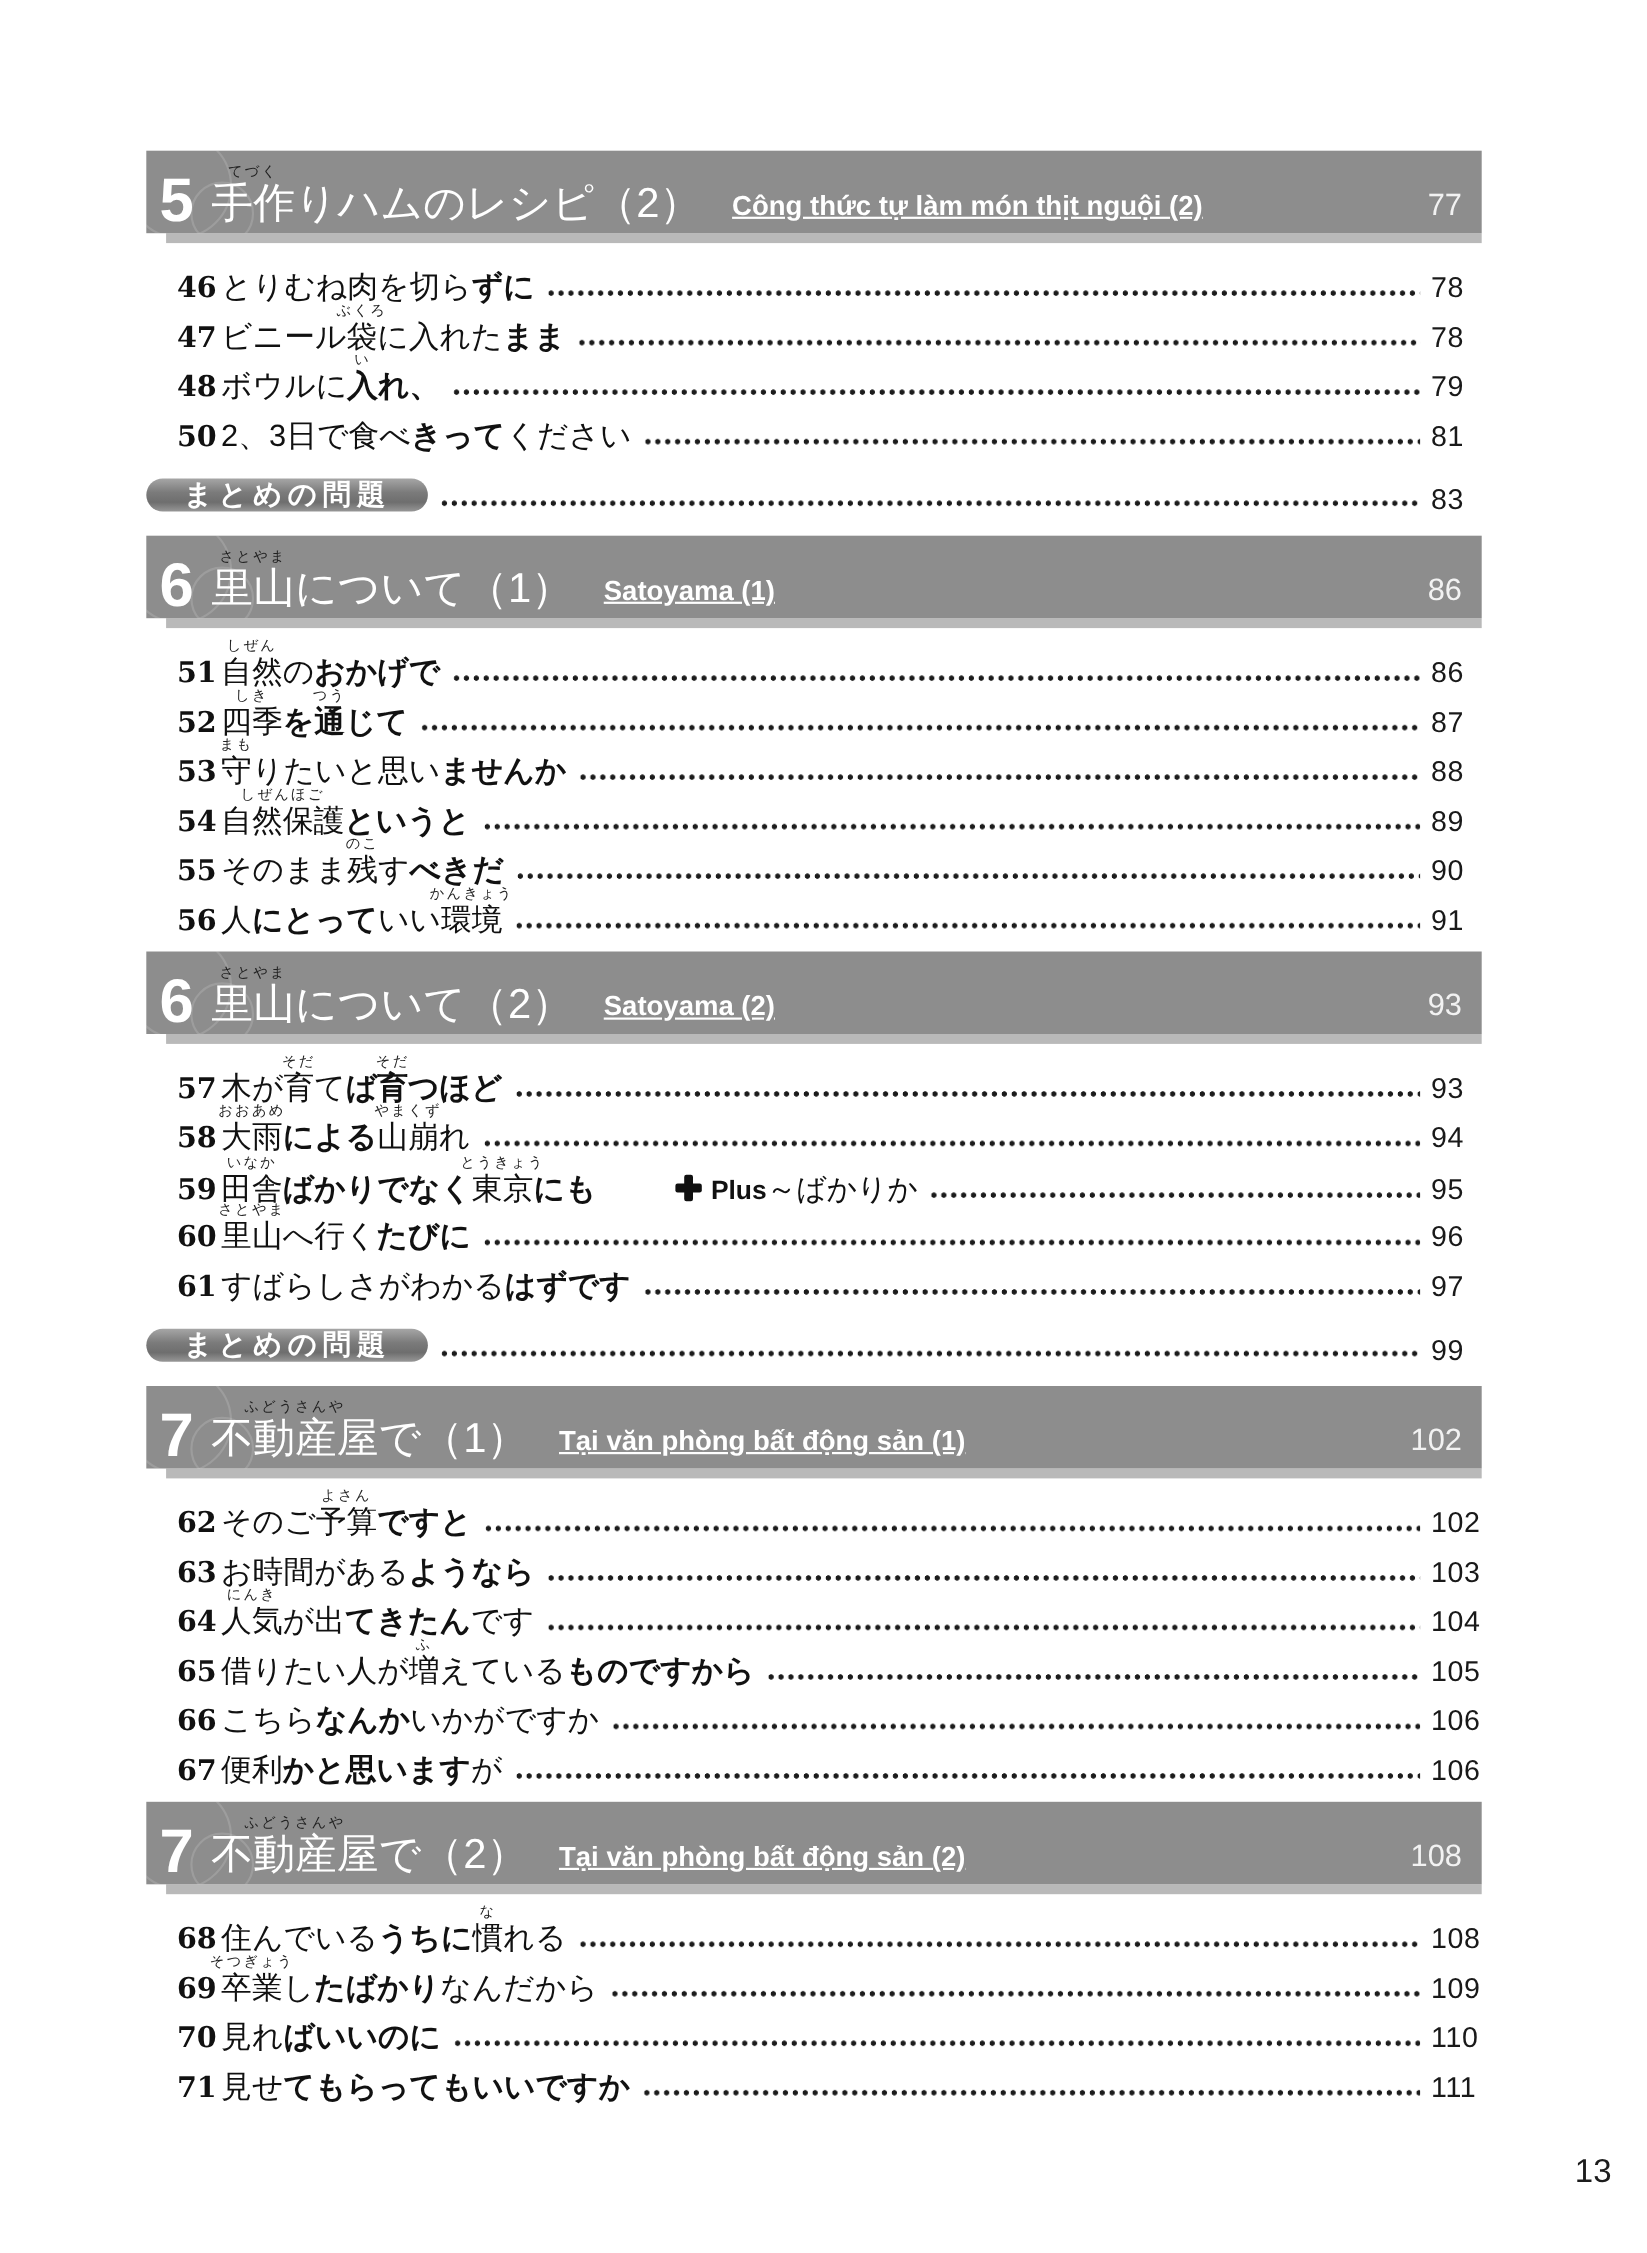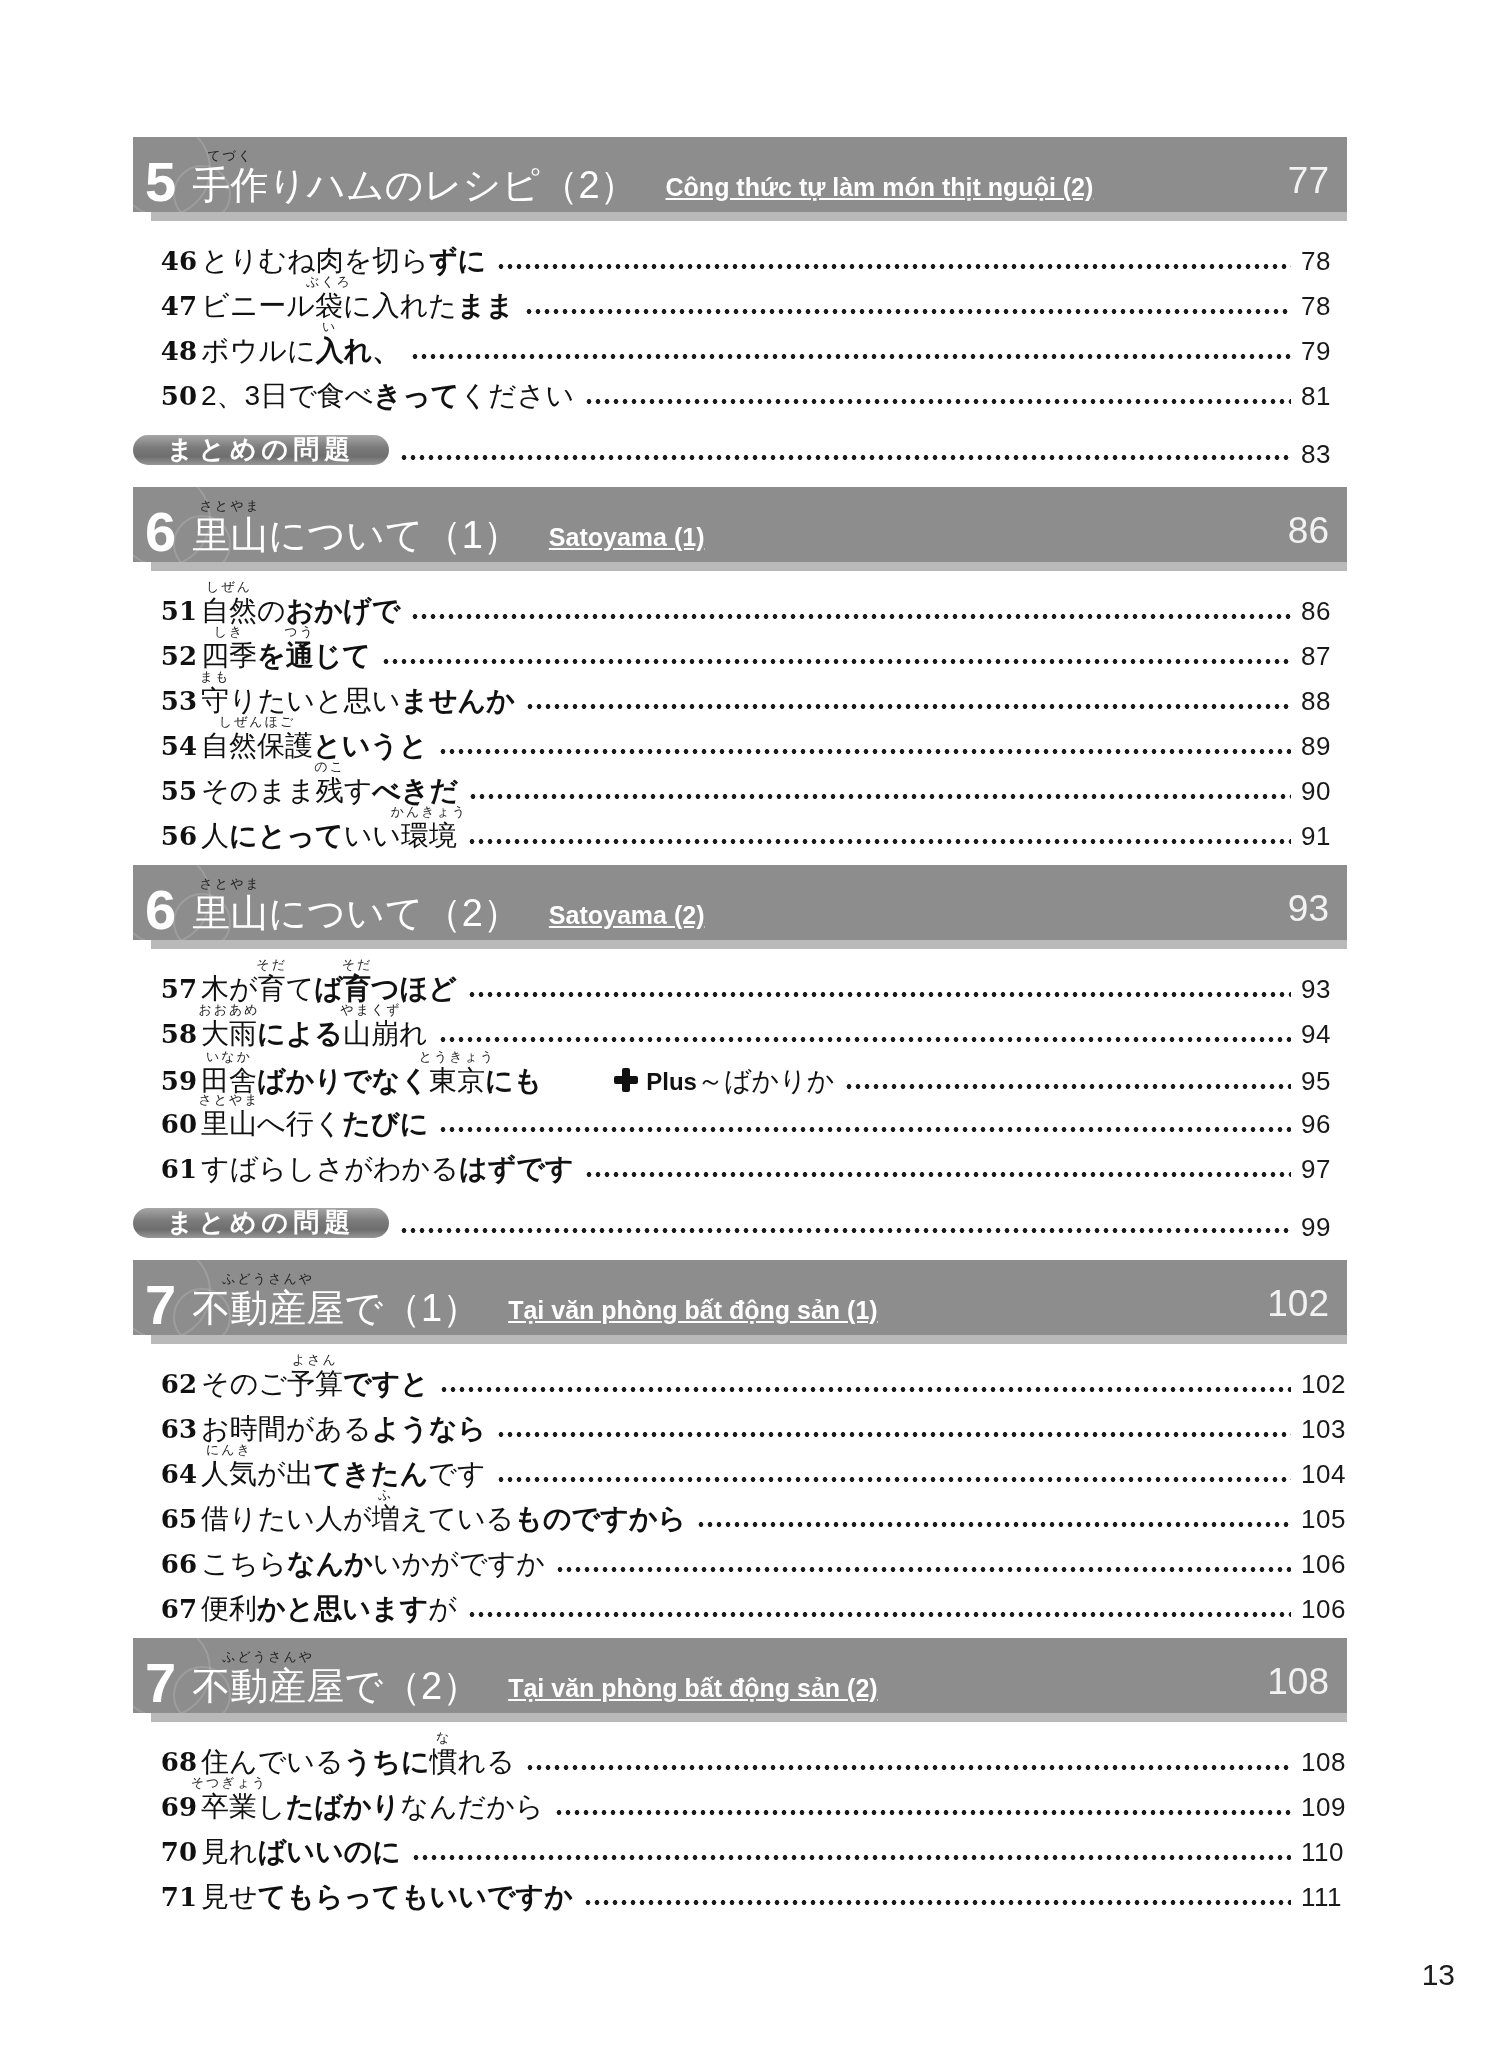--- a/index.html
+++ b/index.html
@@ -10,21 +10,21 @@
   
   .sec{margin:10px 0 24px 0;}
   .sec:first-child{margin-top:0;}
   .sec-bar{height:68px;background:var(--hdr,#8d8d8d);position:relative;overflow:hidden;
            display:flex;align-items:flex-end;padding:0 18px 7px 12px;color:#fff;}
   .sec-strip{height:9px;background:var(--strip,#b9b9b9);margin-left:18px;}
   .sec-num{font-size:56px;line-height:.82;font-weight:bold;margin-right:16px;flex:none;}
   .sec-title{font-size:38px;font-weight:900;line-height:1;white-space:nowrap;
              font-family:sans-serif;padding-bottom:1px;}
   .sec-sub{font-size:25px;font-weight:bold;margin-left:28px;padding-bottom:3px;white-space:nowrap;text-decoration:underline;}
-  .sec-page{margin-left:auto;font-size:37px;color:#f2f2f2;padding-bottom:3px;flex:none;text-align:right;}
+  .sec-page{margin-left:auto;font-size:28px;color:#f2f2f2;padding-bottom:3px;flex:none;text-align:right;}
   .circ{position:absolute;border:2px solid rgba(255,255,255,.14);border-radius:50%;}
   .circ.c1{width:92px;height:92px;left:-18px;top:-16px;}
   .circ.c2{width:54px;height:54px;left:40px;top:28px;}
 
   
   .row{display:flex;align-items:baseline;height:34px;margin-bottom:11px;}
   .inum{font-family:"DejaVu Serif",serif;font-weight:bold;font-size:26px;
         width:64px;text-align:right;margin-right:4px;flex:none;}
   .ititle{font-size:28px;line-height:1.15;white-space:nowrap;font-family:sans-serif;}
   .seg{position:relative;font-weight:500;}
@@ -47,21 +47,21 @@
 
   
   .badge-row{display:flex;align-items:baseline;margin:15px 0 17px 0;}
   .badge{width:256px;height:30px;border-radius:23px;flex:none;align-self:center;
          background:linear-gradient(180deg,#a6a6a6 0%,#7b7b7b 42%,#6e6e6e 72%,#979797 100%);
          display:flex;align-items:center;justify-content:center;
          color:#fff;font-weight:900;font-size:26px;letter-spacing:5px;font-family:sans-serif;}
   .badge-row .dots{align-self:center;margin-top:18px;}
   .badge-row .pnum{align-self:center;padding-top:10px;}
 
-  .folio{position:absolute;right:42px;top:1958px;font-size:30px;color:#1c1c1c;}
+  .folio{position:absolute;right:32px;top:1958px;font-size:30px;color:#1c1c1c;}
 </style>
 </head>
 <body>
 
 <div id="page">
   <div id="content">
       <div class="sec">
         <div class="sec-bar">
           <span class="circ c1"></span>
           <span class="circ c2"></span>

